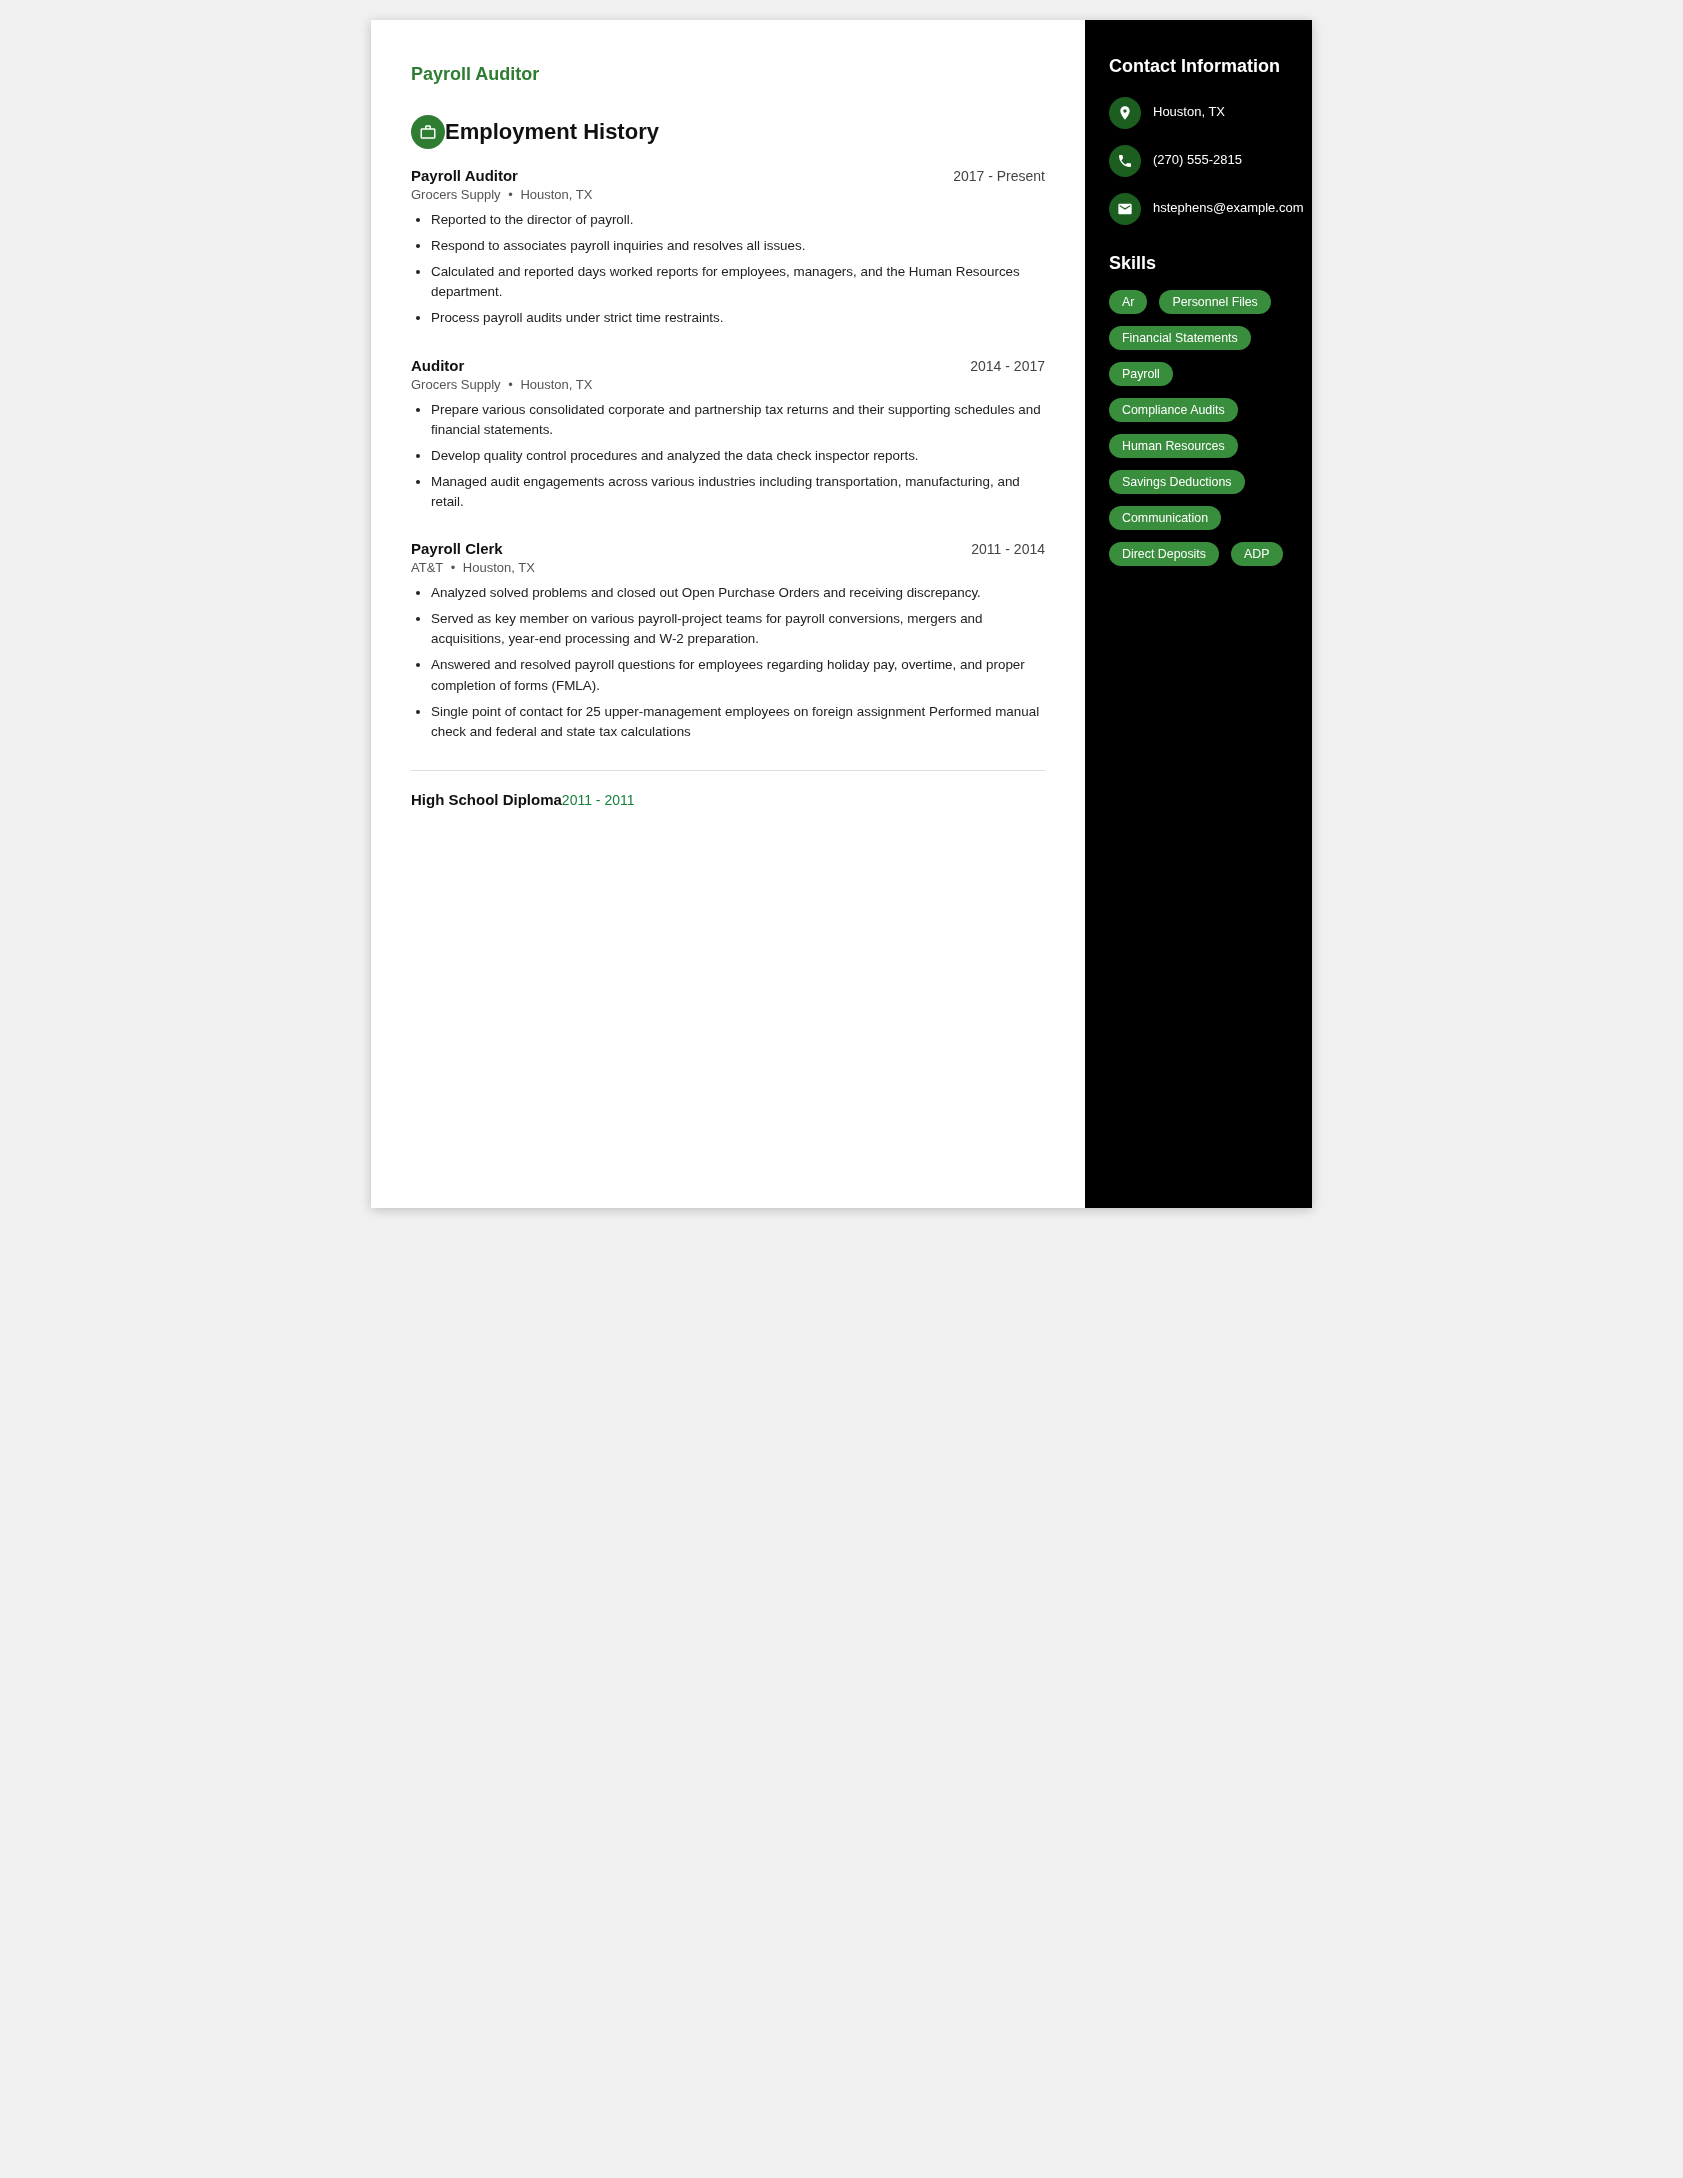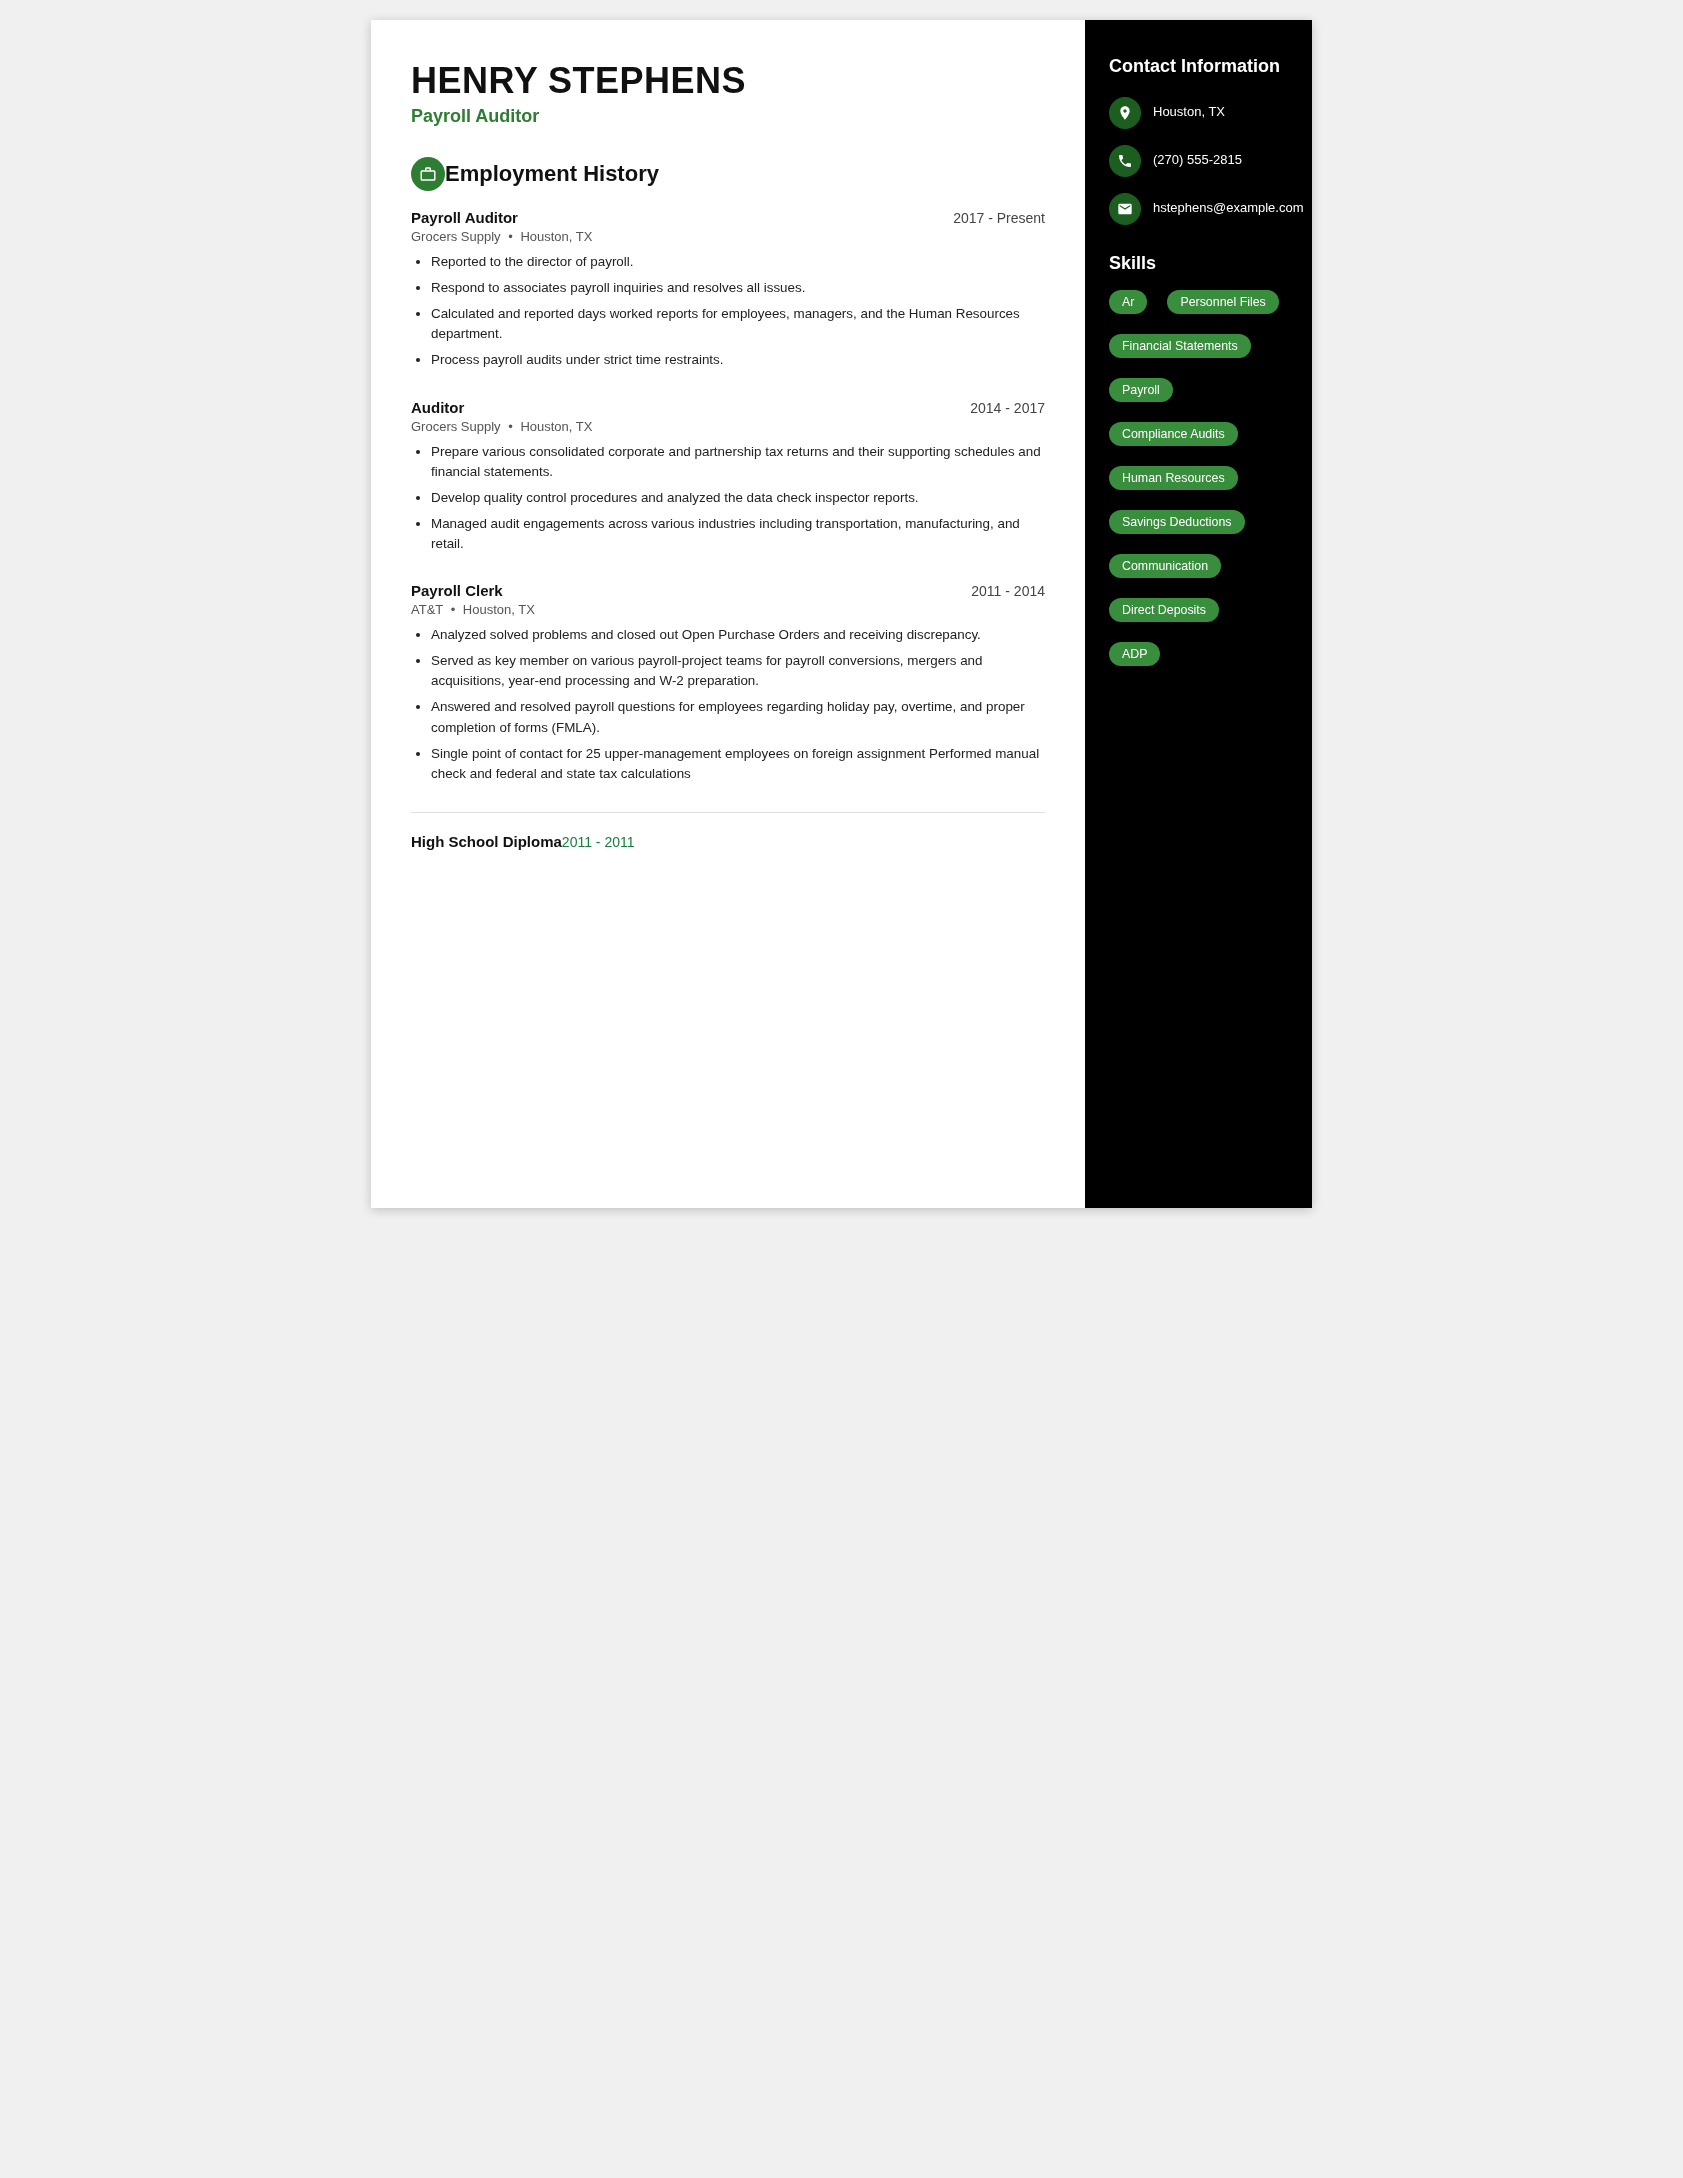--- a/index.html
+++ b/index.html
@@ -165,40 +165,39 @@
     .skills-heading {
       font-size: 18px;
       font-weight: 700;
       color: white;
       margin-top: 28px;
       margin-bottom: 16px;
     }
     .skills-list {
       display: flex;
       flex-wrap: wrap;
-      gap: 20px;
+      gap: 12px;
     }
     .skill-tag {
       background: #388e3c;
       color: white;
       border-radius: 20px;
       padding: 5px 13px;
       font-size: 12.4px;
       font-weight: 500;
     }
   </style>
 </head>
 <body>
 
 <div class="resume-container">
 
   <div class="left-panel">
 
     <div class="name-section">
-      <div class="full-name">HENRY STEPHENS</div>
       <div class="job-title-main">Payroll Auditor</div>
     </div>
 
     <div class="section-header">
       <div class="section-icon">
         <svg width="18" height="18" viewBox="0 0 24 24" fill="white">
           <path d="M20 7H16V5C16 3.9 15.1 3 14 3H10C8.9 3 8 3.9 8 5V7H4C2.9 7 2 7.9 2 9V19C2 20.1 2.9 21 4 21H20C21.1 21 22 20.1 22 19V9C22 7.9 21.1 7 20 7ZM10 5H14V7H10V5ZM20 19H4V9H20V19Z"></path>
         </svg>
       </div>
       <span class="section-title">Employment History</span>

